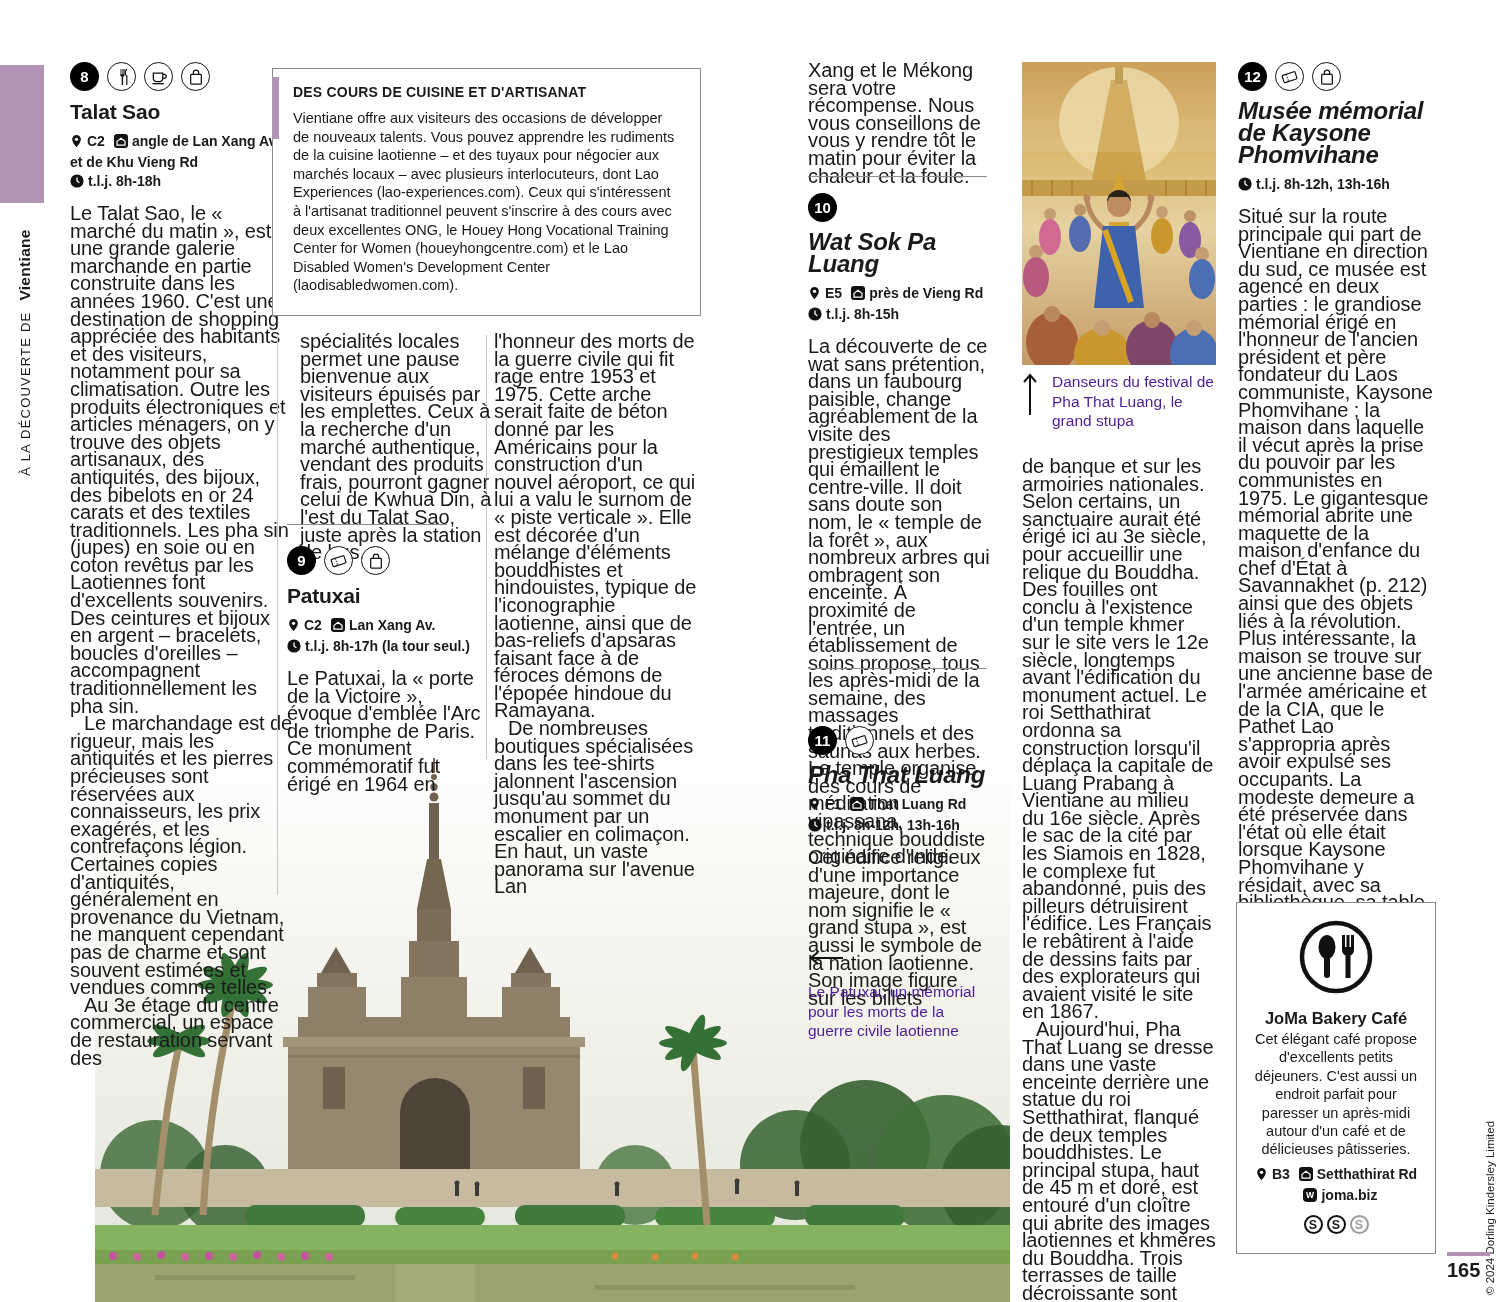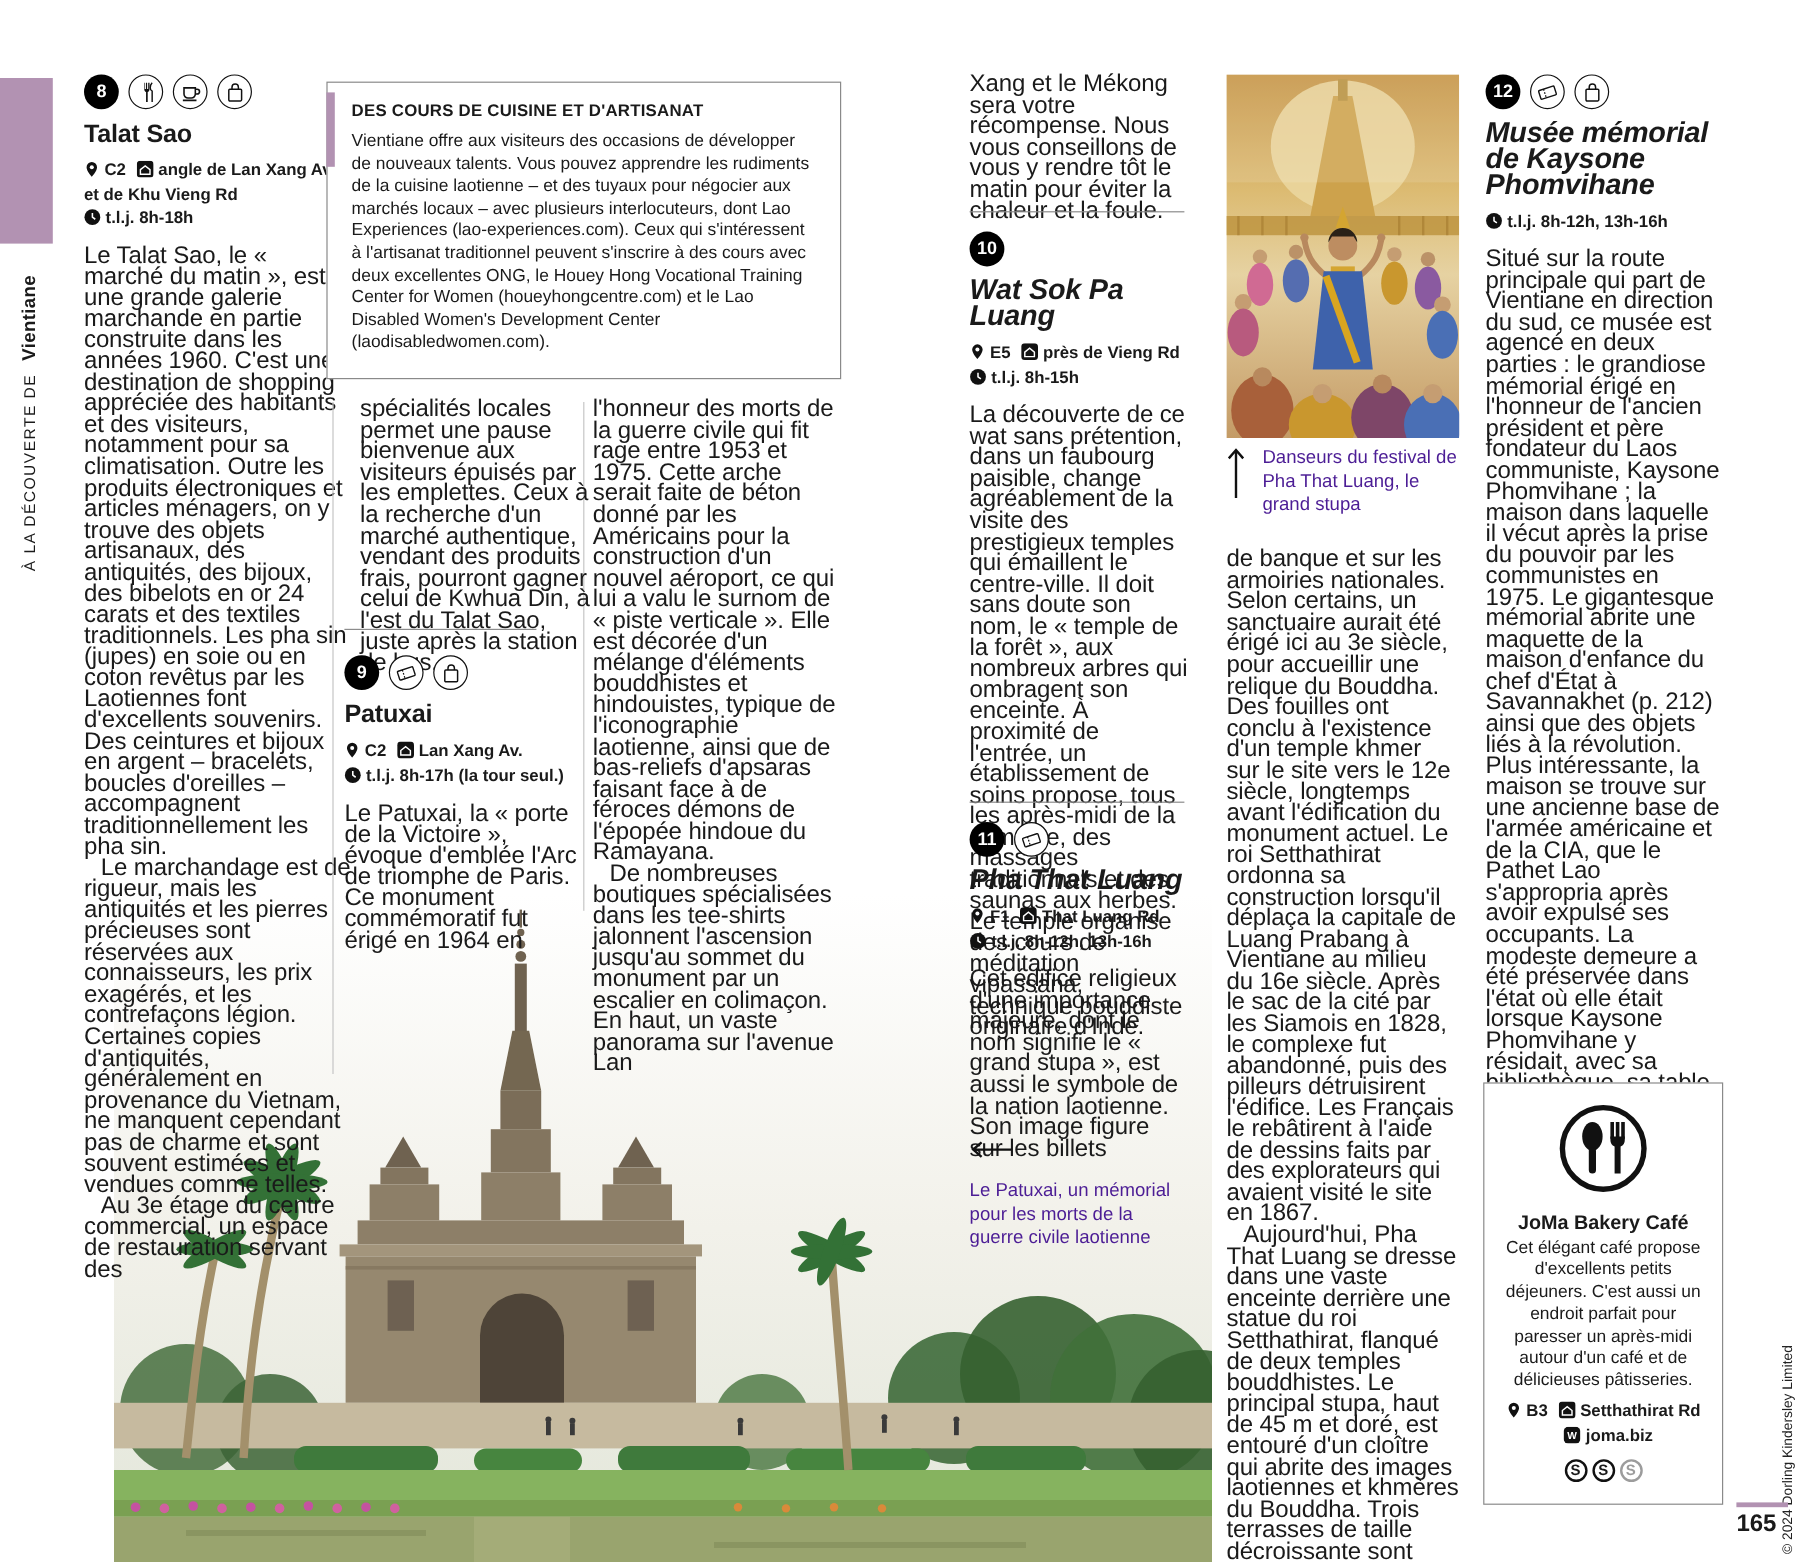--- a/index.html
+++ b/index.html
@@ -286,21 +286,21 @@
               <path d="M7 3.6V7l2.4 1.7" stroke="#fff" stroke-width="1.3" fill="none"></path>
             </svg></span><span>t.l.j. 8h-15h</span></div>
     </div>
     <div class="bodytext">
       <p>La découverte de ce wat sans prétention, dans un faubourg paisible, change agréablement de la visite des prestigieux temples qui émaillent le centre-ville. Il doit sans doute son nom, le « temple de la forêt », aux nombreux arbres qui ombragent son enceinte. À proximité de l'entrée, un établissement de soins propose, tous les après-midi de la semaine, des massages traditionnels et des saunas aux herbes. Le temple organise des cours de méditation vipassana, technique bouddiste originaire d'Inde.</p>
     </div>
   </div>
 
   <div class="abs divider" style="left:808px;top:668px;width:179px;"></div>
 
-  <div class="abs" style="left:808px;top:685px;width:182px;">
+  <div class="abs" style="left:808px;top:726px;width:182px;">
     <div class="head-row">
       <span class="nc">11</span>
       <span class="ic">
         <svg width="19" height="18" viewBox="0 0 20 20">
             <g transform="rotate(-18 10 10)">
               <rect x="2.5" y="6" width="15" height="8.5" rx="1" fill="none" stroke="#111" stroke-width="1.3"></rect>
               <path d="M7.5 6v8.5" stroke="#111" stroke-width="1.1" stroke-dasharray="1.6 1.4"></path>
             </g>
           </svg>
       </span>

